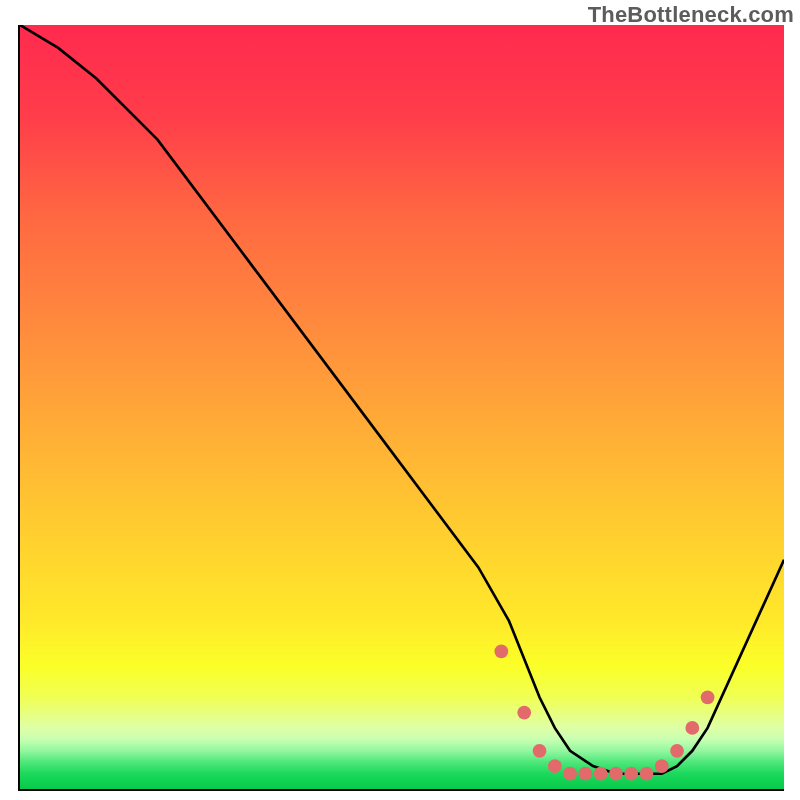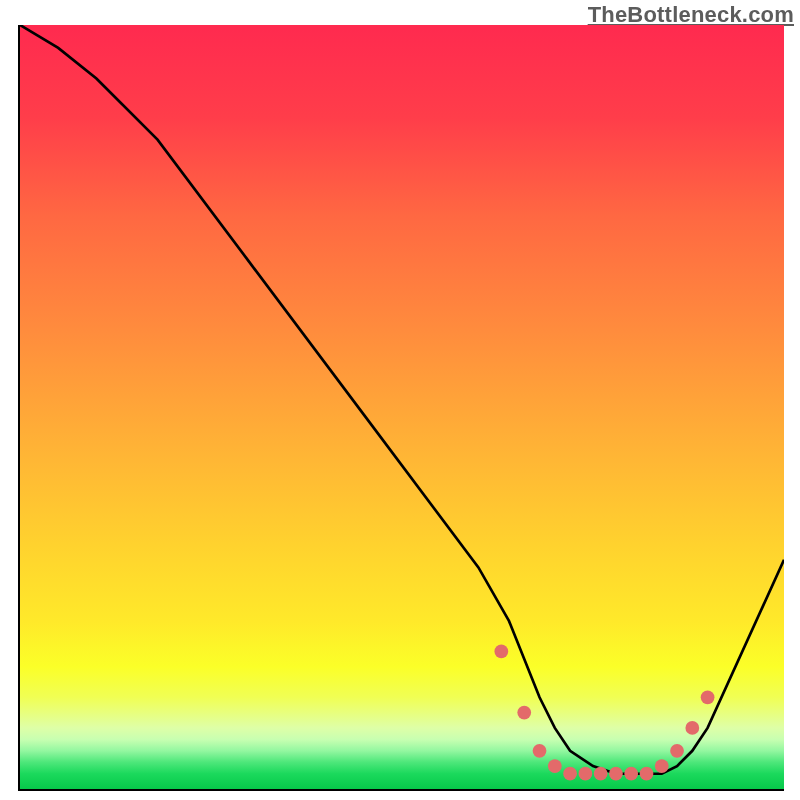--- a/index.html
+++ b/index.html
@@ -17,21 +17,20 @@
     height: 800px;
   }
   .attribution {
     position: absolute;
     top: 2px;
     right: 6px;
     font-size: 22px;
     font-weight: bold;
     color: #5c5c5c;
     letter-spacing: 0.2px;
-    text-decoration: underline;
   }
   .plot {
     position: absolute;
     left: 18px;
     top: 25px;
     width: 766px;
     height: 766px;
     box-sizing: border-box;
     border-left: 2px solid #000;
     border-bottom: 2px solid #000;

